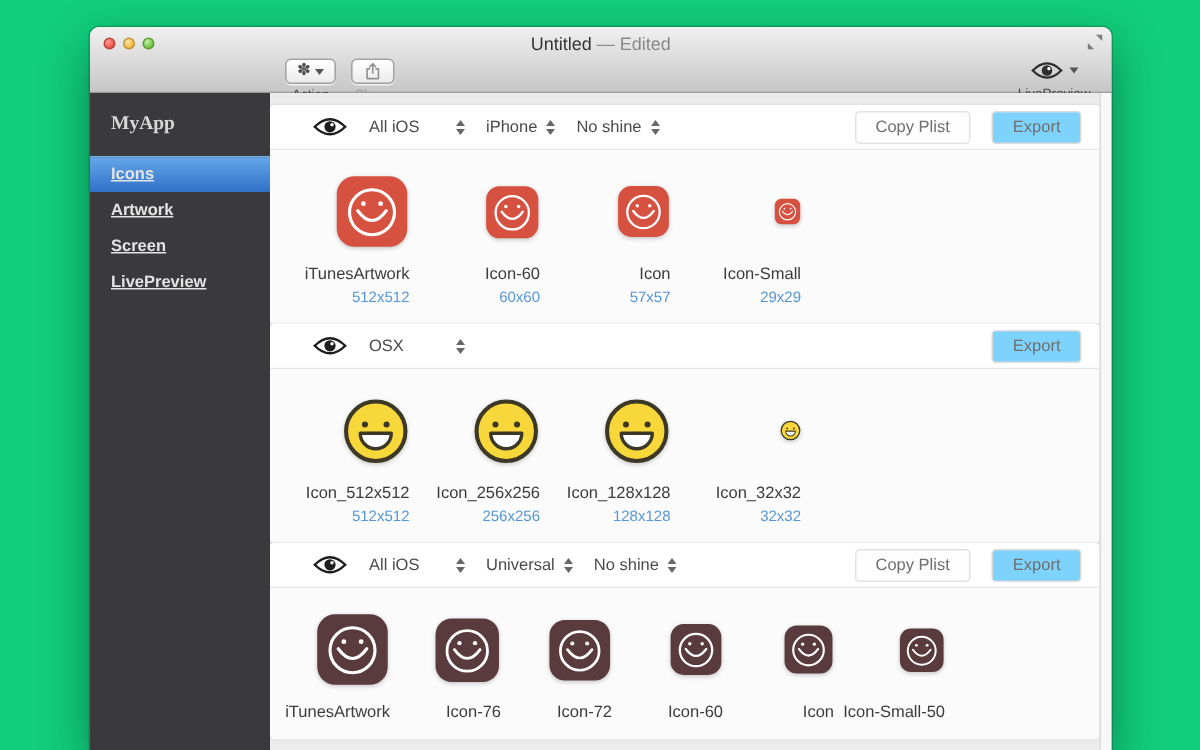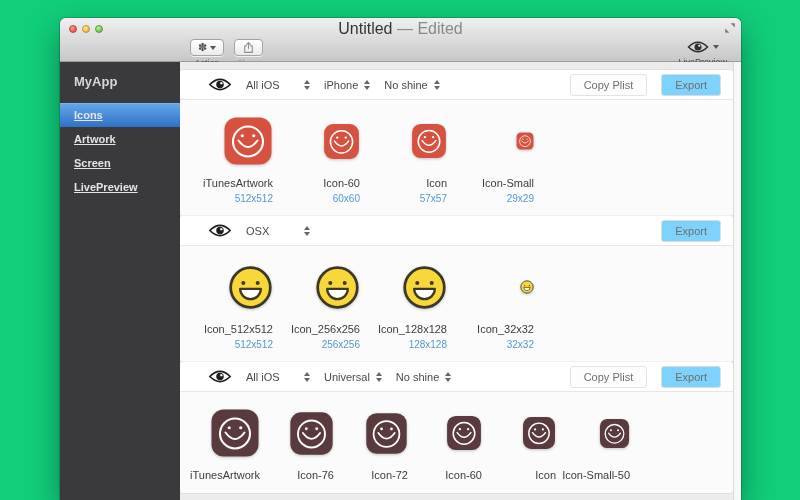--- a/index.html
+++ b/index.html
@@ -14,42 +14,42 @@
 
   
   .header { position:absolute; left:0; top:0; right:0; height:44px;
             background:linear-gradient(#f0f0f0, #c7c7c7); border-bottom:1px solid #9c9c9c; }
   .titlebar { position:relative; height:21px; display:flex; align-items:center; justify-content:center; }
   .traffic { position:absolute; left:9px; top:7px; display:flex; gap:5px; }
   .light { width:8px; height:8px; border-radius:50%; }
   .light.red    { background:radial-gradient(circle at 35% 30%, #ff9a92, #ee5f55 60%, #c9423a); border:1px solid #b8443c; }
   .light.yellow { background:radial-gradient(circle at 35% 30%, #ffe6a8, #f7bf4b 60%, #d49a2f); border:1px solid #c0912f; }
   .light.green  { background:radial-gradient(circle at 35% 30%, #c4efa9, #7dc94f 60%, #52a32b); border:1px solid #5d9b35; }
-  .title { font-size:16px; color:#353535; }
+  .title { font-size:12px; color:#353535; }
   .title .suffix { color:#898989; }
   .fullscreen-btn { position:absolute; right:5px; top:4px; width:12px; height:12px; opacity:.75; }
 
   .tool-area { position:absolute; left:130px; top:21px; display:flex; gap:10px; }
   .tool { display:flex; flex-direction:column; align-items:center; }
   .tool-btn { height:17px; padding:0 7px; display:flex; align-items:center; gap:3px;
               border:1px solid #a3a3a3; border-radius:4px;
               background:linear-gradient(#ffffff,#ebebeb); box-shadow:0 1px 0 rgba(255,255,255,.7); }
   .gear-glyph { font-size:11px; color:#4c4c4c; line-height:1; }
   .tool-label { font-size:9px; margin-top:2px; color:#474747; }
   .tool-label.dim { color:#9b9b9b; }
   .caret { width:0; height:0; border-left:3px solid transparent; border-right:3px solid transparent; border-top:4px solid #555; }
 
   .livepreview { position:absolute; right:14px; top:20px; display:flex; flex-direction:column; align-items:center; }
   .lp-btn { display:flex; align-items:center; gap:4px; height:17px; }
 
   
   .main { position:absolute; top:44px; left:0; right:0; bottom:0; display:flex; }
 
   .sidebar { width:120px; flex-shrink:0; background:#3a3a3c; }
-  .app-name { padding:12px 0 14px 14px; font-size:13px; font-weight:bold; color:#d6d6d6; }
+  .app-name { padding:12px 0 14px 14px; font-size:13px; font-weight:bold; color:#d6d6d6;font-family:Liberation Serif, serif; }
   .side-item { height:24px; line-height:24px; padding-left:14px; font-size:11px; font-weight:bold; color:#e4e4e4; cursor:default;text-decoration:underline; }
   .side-item.selected { background:linear-gradient(#63a6e8,#3071c8); border-top:1px solid #79b3ec; line-height:23px; }
 
   .content { flex:1; position:relative; background:#ececec; overflow:hidden; }
   .scrollbar { position:absolute; right:0; top:0; bottom:0; width:8px; background:#f8f8f8; border-left:1px solid #dadada; }
   .sections { position:absolute; left:0; top:0; right:8px; bottom:0; overflow:hidden; }
 
   .section { background:#fbfbfb; border-radius:3px; box-shadow:0 0 0 1px rgba(0,0,0,.045); }
   .section:first-child { margin-top:8px; }
   .sec-header { height:30px; background:#ffffff; border-bottom:1px solid #e6e6e6; border-radius:3px 3px 0 0;

